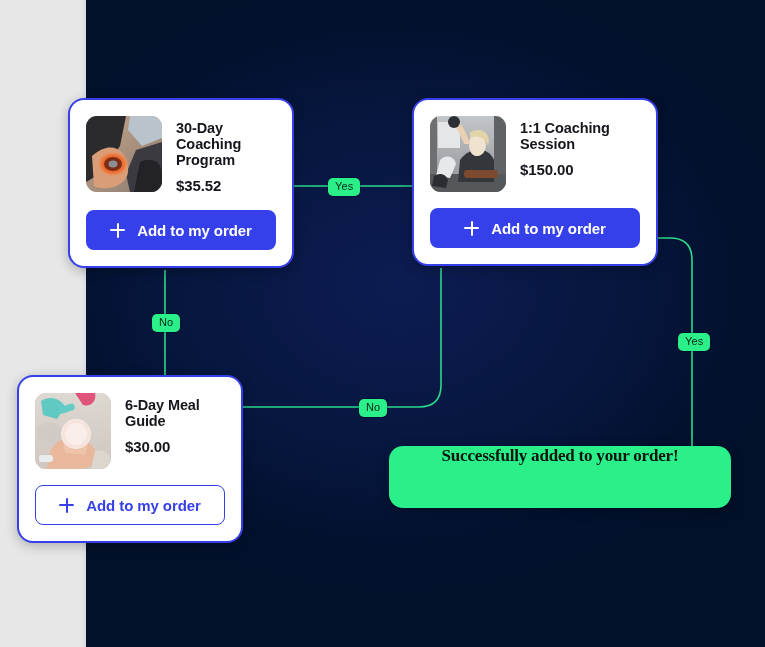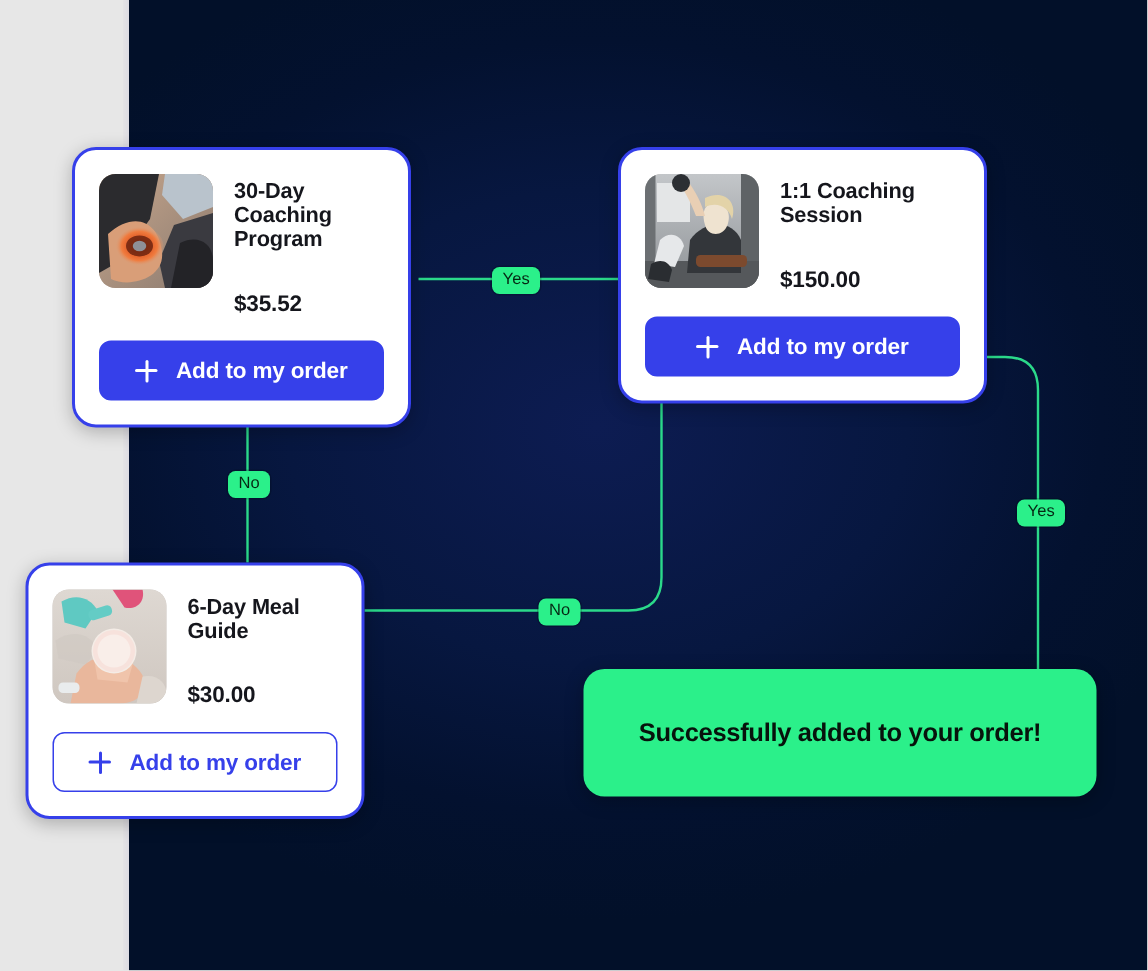--- a/index.html
+++ b/index.html
@@ -105,21 +105,21 @@
     font-size: 14.5px;
     font-weight: bold;
     color: #15161c;
     line-height: 16px;
     letter-spacing: -.1px;
   }
   .card-price {
     font-size: 15px;
     font-weight: bold;
     color: #15161c;
-    margin-top: 26px;
+    margin-top: 9px;
     letter-spacing: -.1px;
   }
   .btn {
     margin-top: 16px;
     height: 40px;
     border-radius: 8px;
     display: flex;
     align-items: center;
     justify-content: center;
     gap: 12px;
@@ -155,27 +155,27 @@
   }
   .plus::before { left: 0; top: 6.2px; width: 15px; height: 2.4px; }
   .plus::after  { top: 0; left: 6.2px; height: 15px; width: 2.4px; }
 
   
   #success {
     position: absolute;
     left: 389px;
     top: 446px;
     width: 342px;
-    height: 85px;
+    height: 62px;
     background: #2bf08a;
     border-radius: 14px;
     display: flex;
-    align-items: center;
     justify-content: center;
     box-shadow: 0 3px 12px rgba(0,0,0,0.25);
+    font-family: Liberation Serif, serif;
   }
   #success-text {
     font-size: 17px;
     font-weight: bold;
     color: #07130c;
     letter-spacing: -.2px;
   }
 </style>
 </head>
 <body>
@@ -195,21 +195,21 @@
     <path d="M 441 268 L 441 385 Q 441 407 419 407 L 243 407" fill="none" stroke="#2bd98a" stroke-width="1.6"></path>
 
     <path d="M 638 238 L 670 238 Q 692 238 692 260 L 692 448" fill="none" stroke="#2bd98a" stroke-width="1.6"></path>
   </svg>
 
   <div class="badge" style="left:328px; top:178px;">Yes</div>
   <div class="badge" style="left:152px; top:314px;">No</div>
   <div class="badge" style="left:359px; top:399px;">No</div>
   <div class="badge" style="left:678px; top:333px;">Yes</div>
 
-  <div class="card" style="left:48px; top:98px; width:226px;">
+  <div class="card" style="left:68px; top:98px; width:226px;">
     <div class="card-inner">
       <div class="card-top">
         <div class="thumb">
           <svg width="76" height="76" viewBox="0 0 76 76" preserveAspectRatio="none">
             <defs>
               <linearGradient id="g1" x1="0" y1="0" x2="1" y2="1">
                 <stop offset="0" stop-color="#c8a78c"></stop>
                   <stop offset="1" stop-color="#8a7a70"></stop>
               </linearGradient>
               <radialGradient id="heat" cx="0.5" cy="0.5" r="0.5">

